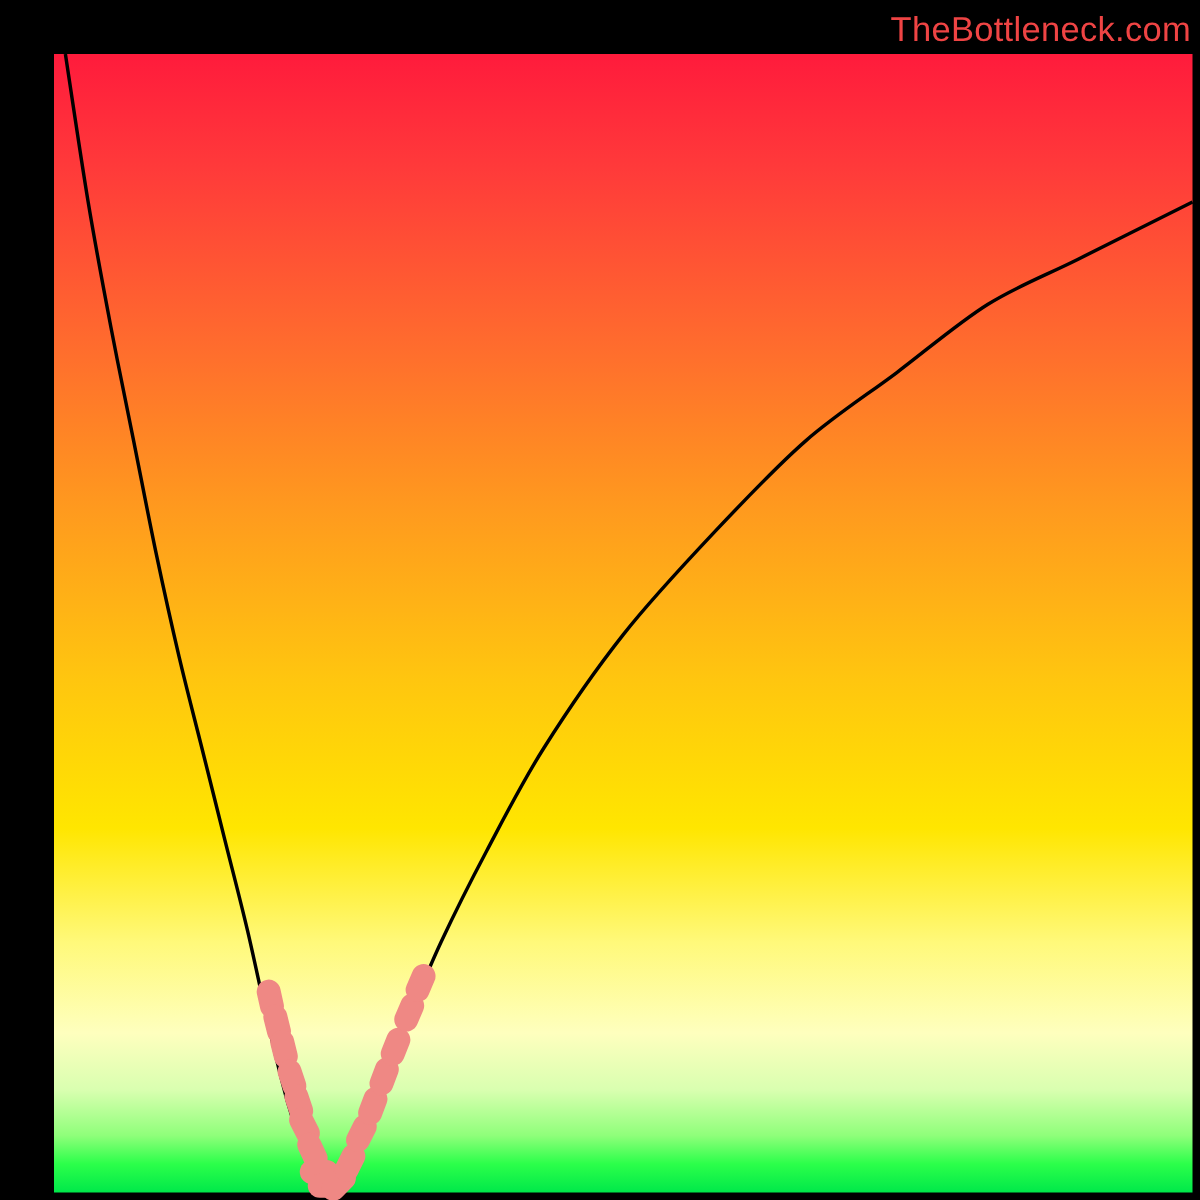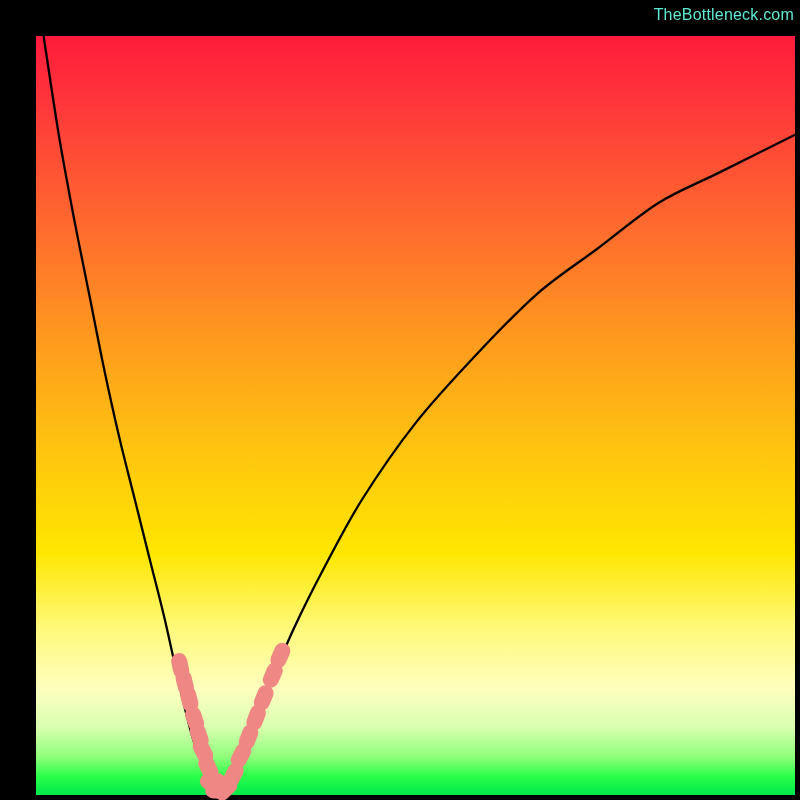--- a/index.html
+++ b/index.html
@@ -36,23 +36,23 @@
       #d9ffb0 91%,
       #8fff7a 95%,
       #2bff4a 97.5%,
       #00e84a 100%
     );
   }
   .watermark {
     position: absolute;
     top: 6px;
     right: 6px;
-    font-size: 16px;
+    font-size: 23px;
     font-weight: 500;
-    color: #5eead4;
+    color: #ef4444;
     letter-spacing: 0.2px;
   }
   svg.curves {
     position: absolute;
     left: 0;
     top: 0;
     width: 759px;
     height: 759px;
     overflow: visible;
   }

